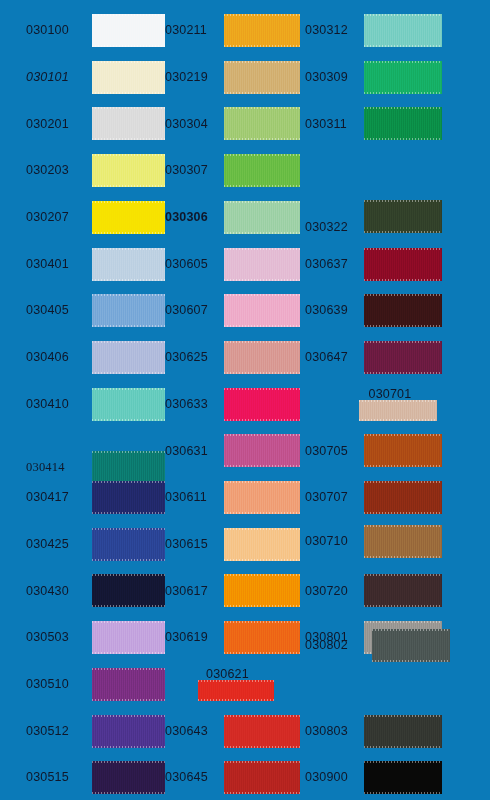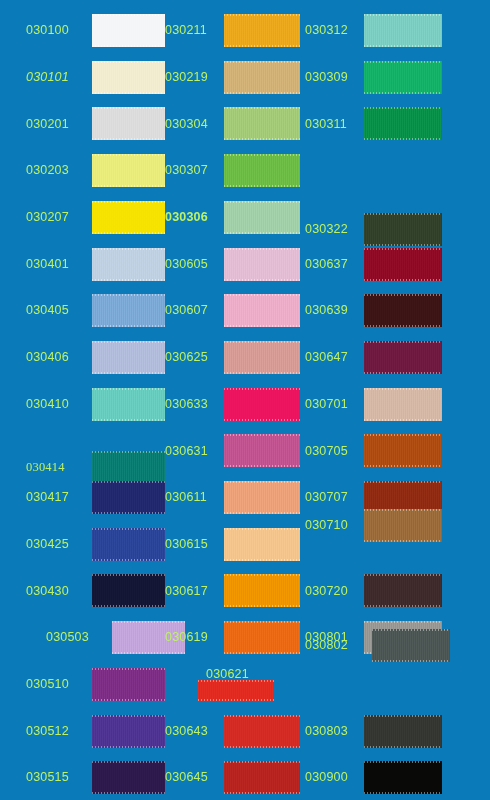--- a/index.html
+++ b/index.html
@@ -32,21 +32,21 @@
 
   .swatch-row {
     position: absolute;
     left: 0;
     width: 100%;
     height: 33px;
     display: flex;
     align-items: center;
   }
   .swatch-code {
-    color: #bef264;
+    color: #0f172a;
     font-size: 12.5px;
     letter-spacing: 0.2px;
     line-height: 1;
     white-space: nowrap;
     text-align: left;
     user-select: none;
   }
   
   #column-1 .swatch-code { width: 58px; margin-left: 26px; }
   #column-2 .swatch-code { width: 58px; margin-left: 0px; }
@@ -142,21 +142,21 @@
         <div class="swatch-chip" title="030417" style="background-color: rgb(34, 41, 107);"></div>
       </div>
       <div class="swatch-row" style="top: 527.7px;">
         <span class="swatch-code">030425</span>
         <div class="swatch-chip" title="030425" style="background-color: rgb(43, 68, 150);"></div>
       </div>
       <div class="swatch-row" style="top: 574.4px;">
         <span class="swatch-code">030430</span>
         <div class="swatch-chip" title="030430" style="background-color: rgb(20, 23, 52);"></div>
       </div>
-      <div class="swatch-row" style="top: 621.1px; padding-left: 20px;">
+      <div class="swatch-row" style="top: 621.1px;">
         <span class="swatch-code">030503</span>
         <div class="swatch-chip" title="030503" style="background-color: rgb(196, 164, 222);"></div>
       </div>
       <div class="swatch-row" style="top: 667.8px;">
         <span class="swatch-code">030510</span>
         <div class="swatch-chip" title="030510" style="background-color: rgb(123, 47, 130);"></div>
       </div>
       <div class="swatch-row" style="top: 714.5px;">
         <span class="swatch-code">030512</span>
         <div class="swatch-chip" title="030512" style="background-color: rgb(79, 52, 144);"></div>
@@ -242,49 +242,49 @@
         <div class="swatch-chip" title="030312" style="background-color: rgb(121, 206, 195);"></div>
       </div>
       <div class="swatch-row" style="top: 60.7px;">
         <span class="swatch-code">030309</span>
         <div class="swatch-chip" title="030309" style="background-color: rgb(22, 176, 102);"></div>
       </div>
       <div class="swatch-row" style="top: 107.4px;">
         <span class="swatch-code">030311</span>
         <div class="swatch-chip" title="030311" style="background-color: rgb(11, 143, 72);"></div>
       </div>
-      <div class="swatch-row" style="top: 213px;">
+      <div class="swatch-row" style="top: 200px; align-items: flex-end;">
         <span class="swatch-code">030322</span>
         <div class="swatch-chip" title="030322" style="background-color: rgb(50, 65, 42);"></div>
       </div>
       <div class="swatch-row" style="top: 247.5px;">
         <span class="swatch-code">030637</span>
         <div class="swatch-chip" title="030637" style="background-color: rgb(141, 11, 38);"></div>
       </div>
       <div class="swatch-row" style="top: 294.2px;">
         <span class="swatch-code">030639</span>
         <div class="swatch-chip" title="030639" style="background-color: rgb(59, 21, 22);"></div>
       </div>
       <div class="swatch-row" style="top: 340.9px;">
         <span class="swatch-code">030647</span>
         <div class="swatch-chip" title="030647" style="background-color: rgb(108, 27, 65);"></div>
       </div>
-      <div class="swatch-row" style="top: 387.6px;">
+      <div class="swatch-row" style="top: 387.6px; flex-direction: column;">
         <span class="swatch-code">030701</span>
         <div class="swatch-chip" title="030701" style="background-color: rgb(214, 184, 164);"></div>
       </div>
       <div class="swatch-row" style="top: 434.3px;">
         <span class="swatch-code">030705</span>
         <div class="swatch-chip" title="030705" style="background-color: rgb(174, 76, 21);"></div>
       </div>
       <div class="swatch-row" style="top: 481px;">
         <span class="swatch-code">030707</span>
         <div class="swatch-chip" title="030707" style="background-color: rgb(142, 44, 20);"></div>
       </div>
-      <div class="swatch-row" style="top: 509px;">
+      <div class="swatch-row" style="top: 525px;">
         <span class="swatch-code">030710</span>
         <div class="swatch-chip" title="030710" style="background-color: rgb(155, 107, 60);"></div>
       </div>
       <div class="swatch-row" style="top: 574.4px;">
         <span class="swatch-code">030720</span>
         <div class="swatch-chip" title="030720" style="background-color: rgb(62, 42, 44);"></div>
       </div>
       <div class="swatch-row" style="top: 621.1px;">
         <span class="swatch-code">030801</span>
         <div class="swatch-chip" title="030801" style="background-color: rgb(154, 152, 148);"></div>

